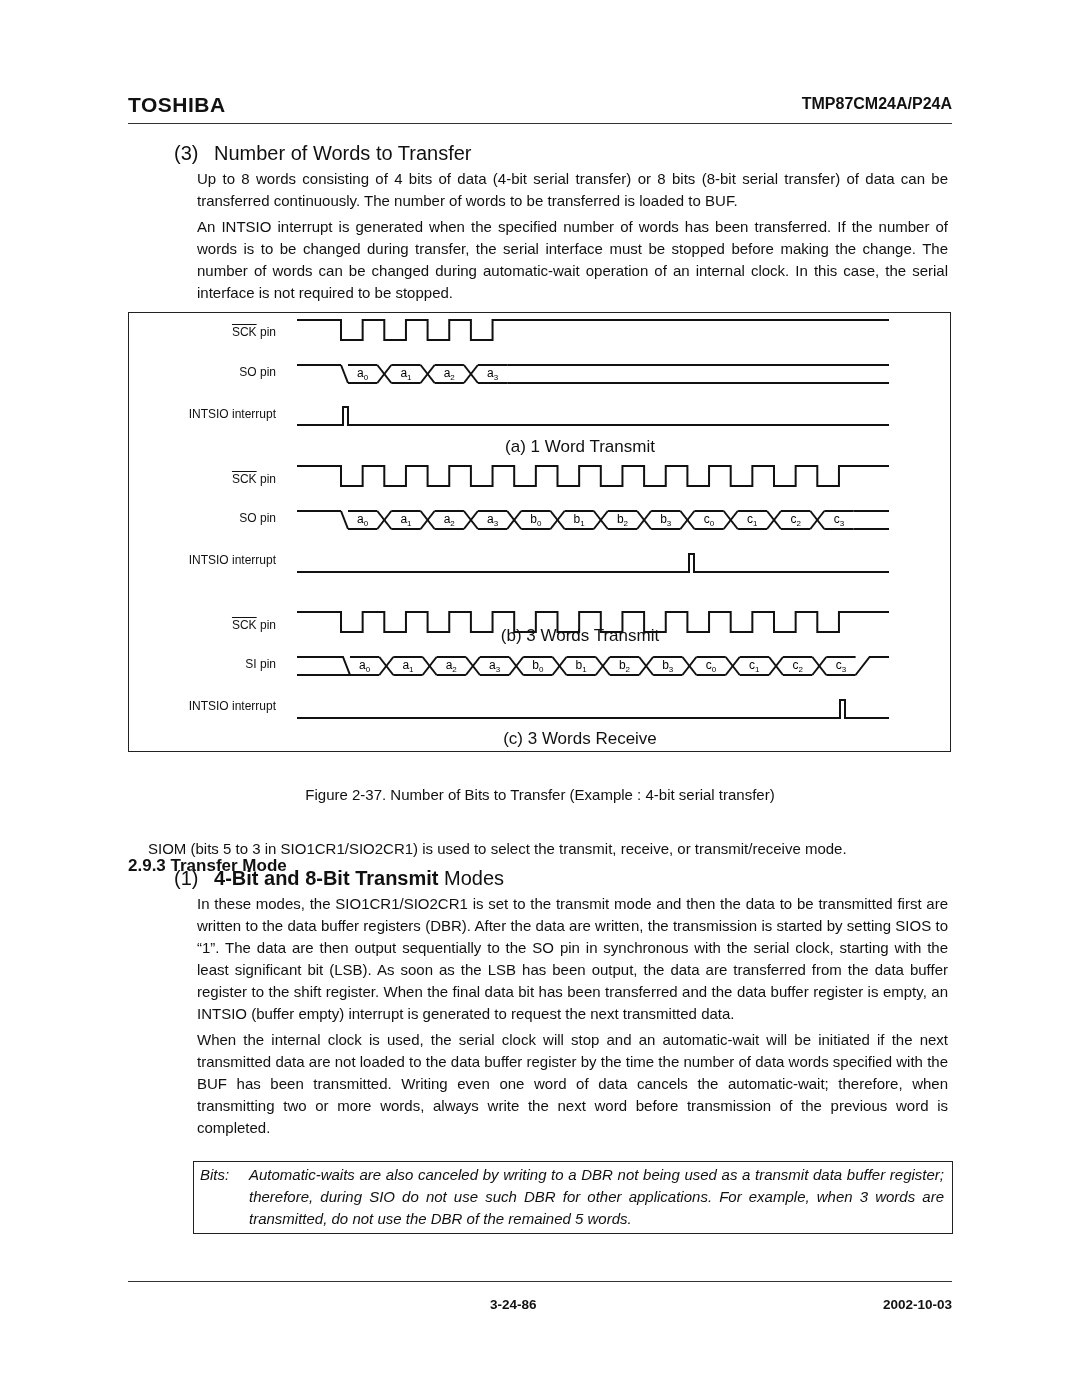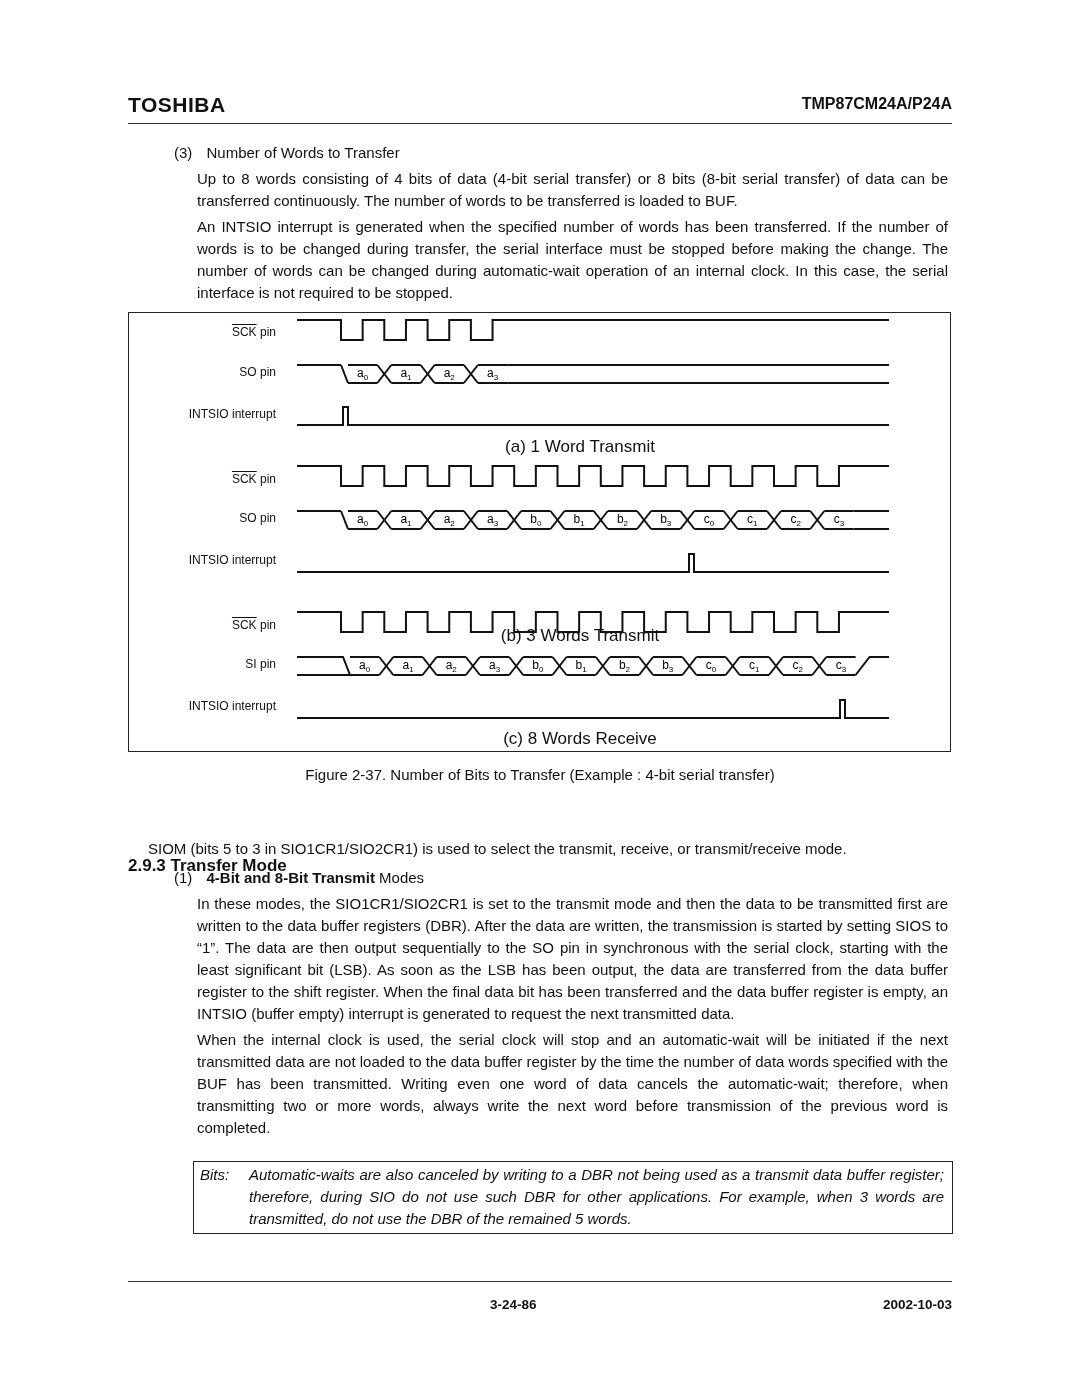--- a/index.html
+++ b/index.html
@@ -5,25 +5,25 @@
   html, body { margin: 0; padding: 0; background: #ffffff; }
   body { width: 1080px; height: 1397px; position: relative; overflow: hidden;
          font-family: "Liberation Sans", "DejaVu Sans", sans-serif; color: #111; }
   .abs { position: absolute; }
   .brand { left: 128px; top: 93px; font-size: 21px; font-weight: 900; letter-spacing: 0.5px; }
   .partno { right: 128px; top: 95px; font-size: 16px; font-weight: 700; }
   .hrule { left: 128px; width: 824px; height: 0; border-top: 1.5px solid #333; }
   .para { font-size: 15px; line-height: 22px; text-align: justify; }
   .para p { margin: 4px; }
   .para .last { text-align-last: left; }
-  .sub-title { font-size: 15px; line-height: 22px; }
+  .sub-title { font-size: 20px; line-height: 22px; }
   .figure-box { left: 128px; top: 312px; width: 823px; height: 440px; border: 1.2px solid #222; box-sizing: border-box; }
   .sig-label { font-size: 12px; text-align: right; width: 160px; }
   .sub-caption { font-size: 17px; text-align: center; }
-  .fig-caption { font-size: 15px; text-align: center; left: 128px; width: 824px; }
+  .fig-caption { font-size: 15px; text-align: center; left: 128px; width: 824px; margin-top: 20px; }
   .sec-head { font-size: 17px; font-weight: 700; left: 128px; margin-top: 40px; }
   .note-box { left: 193px; top: 1161px; width: 760px; height: 73px; border: 1.2px solid #222; box-sizing: border-box;
               font-style: italic; font-size: 15px; line-height: 22px; }
   .note-label { position: absolute; left: 6px; top: 2px; }
   .note-text { position: absolute; left: 55px; top: 2px; right: 8px; text-align: justify; }
   .foot { font-size: 13.5px; font-weight: 700; }
   svg text { font-family: "Liberation Sans", "DejaVu Sans", sans-serif; }
 </style>
 </head>
 <body>
@@ -49,21 +49,21 @@
 <div class="abs sub-caption" style="left:450px; top:437px; width:260px;">(a)  1 Word Transmit</div>
 
 <div class="abs sig-label" style="left:116px; top:472px;"><span style="text-decoration:overline;">SCK</span><span> pin</span></div>
 <div class="abs sig-label" style="left:116px; top:511px;"><span>SO</span><span> pin</span></div>
 <div class="abs sig-label" style="left:116px; top:553px;">INTSIO interrupt</div>
 <div class="abs sub-caption" style="left:450px; top:583px; width:260px;margin-top:43px;">(b)  3 Words Transmit</div>
 
 <div class="abs sig-label" style="left:116px; top:618px;"><span style="text-decoration:overline;">SCK</span><span> pin</span></div>
 <div class="abs sig-label" style="left:116px; top:657px;"><span>SI</span><span> pin</span></div>
 <div class="abs sig-label" style="left:116px; top:699px;">INTSIO interrupt</div>
-<div class="abs sub-caption" style="left:450px; top:729px; width:260px;">(c)  8 Words Receive</div>
+<div class="abs sub-caption" style="left:450px; top:729px; width:260px;">(c)  3 Words Receive</div>
 
 <svg class="abs" id="waves" style="left:0; top:0;" width="1080" height="800">
     <path d="M297,320 L341,320 L341,340 L362.65,340 L362.65,320 L384.3,320 L384.3,340 L405.95,340 L405.95,320 L427.6,320 L427.6,340 L449.25,340 L449.25,320 L470.90000000000003,320 L470.9,340 L492.54999999999995,340 L492.54999999999995,320 L889,320" fill="none" stroke="#111" stroke-width="2"></path>
     <path d="M297,365 L341,365" fill="none" stroke="#111" stroke-width="2"></path>
     <path d="M341,365 L348,383" fill="none" stroke="#111" stroke-width="2"></path>
     <path d="M348,365 L377.3,365" fill="none" stroke="#111" stroke-width="2"></path>
     <path d="M348,383 L377.3,383" fill="none" stroke="#111" stroke-width="2"></path>
     <path d="M377.3,365 L391.3,383" fill="none" stroke="#111" stroke-width="2"></path>
     <path d="M377.3,383 L391.3,365" fill="none" stroke="#111" stroke-width="2"></path>
     <text x="362.65" y="377" font-size="12" text-anchor="middle">a<tspan font-size="8" dy="3">0</tspan></text>

